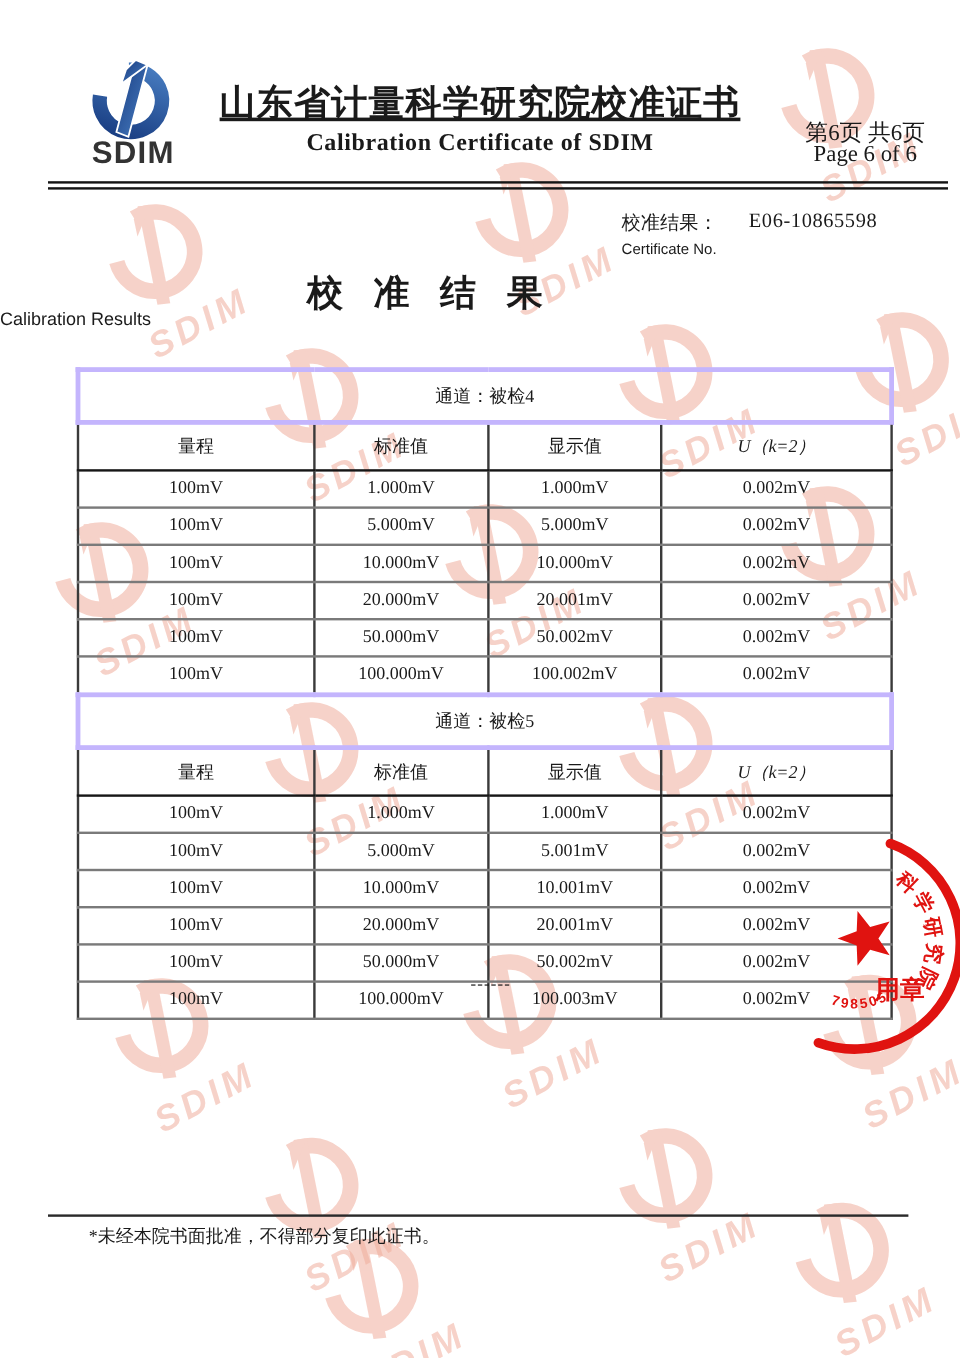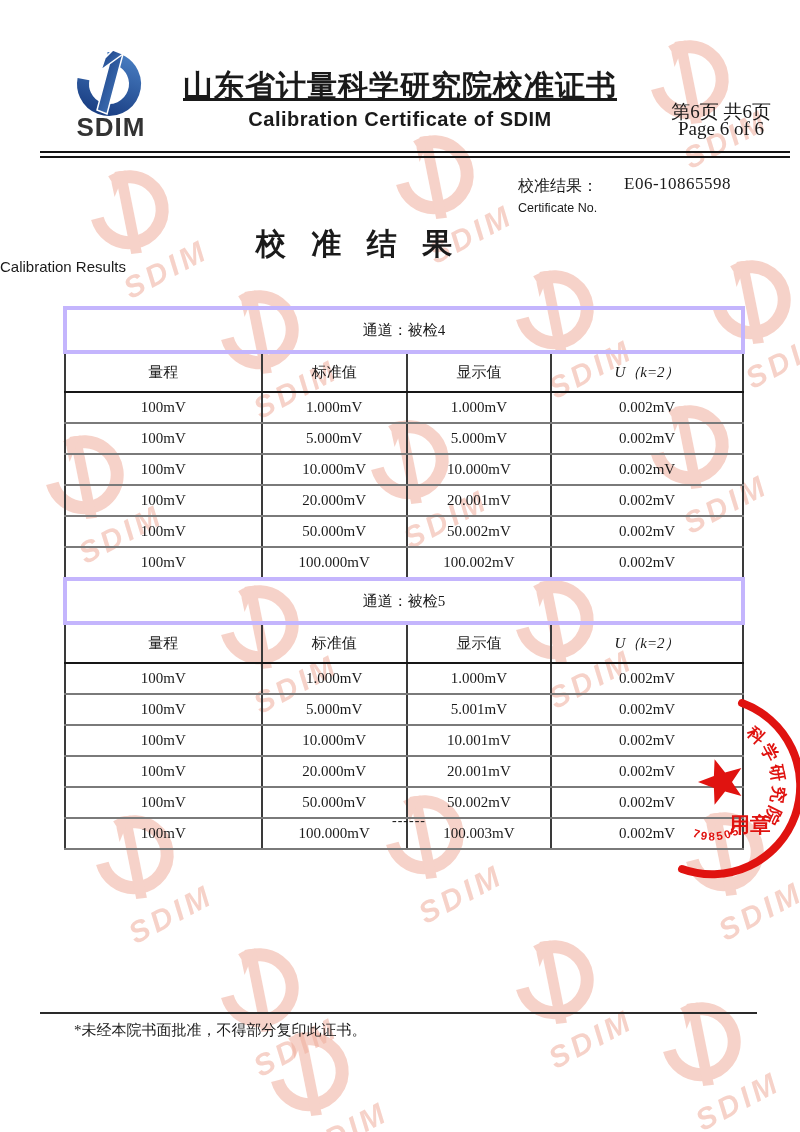--- a/index.html
+++ b/index.html
@@ -10,21 +10,21 @@
   .abs{position:absolute;}
   
   #wm-layer{position:absolute;inset:0;z-index:1;pointer-events:none;}
   .watermark{position:absolute;width:150px;height:150px;opacity:.55;}
   
   #content{position:absolute;inset:0;z-index:2;}
   
   .hdr-title-cn{left:180px;top:66px;width:440px;text-align:center;
     font-size:30px;font-weight:bold;letter-spacing:1px;font-family:"Liberation Serif",serif;text-decoration:underline;}
   .hdr-title-en{left:180px;top:108px;width:440px;text-align:center;
-    font-size:20px;font-weight:bold;font-family:Liberation Sans, sans-serif;letter-spacing:.5px;}
+    font-size:20px;font-weight:bold;font-family:Liberation Serif, serif;letter-spacing:.5px;}
   .page-info{right:14px;top:103px;width:130px;text-align:center;font-size:19px;line-height:17px;}
   .dbl-line{left:40px;top:151px;width:750px;height:3px;
     border-top:2px solid #151515;border-bottom:2px solid #151515;}
   
   .cert-label{left:518px;top:176px;font-size:16px;}
   .cert-no{left:624px;top:174px;font-size:17px;letter-spacing:.5px;}
   .cert-label-en{left:518px;top:201px;font-size:12.5px;font-family:"Liberation Sans",sans-serif;}
   
   .res-title-cn{left:0;top:224px;width:708px;text-align:center;font-size:30px;font-weight:bold;
     font-family:"Liberation Sans",sans-serif;letter-spacing:.85em;padding-left:.85em;box-sizing:border-box;}

